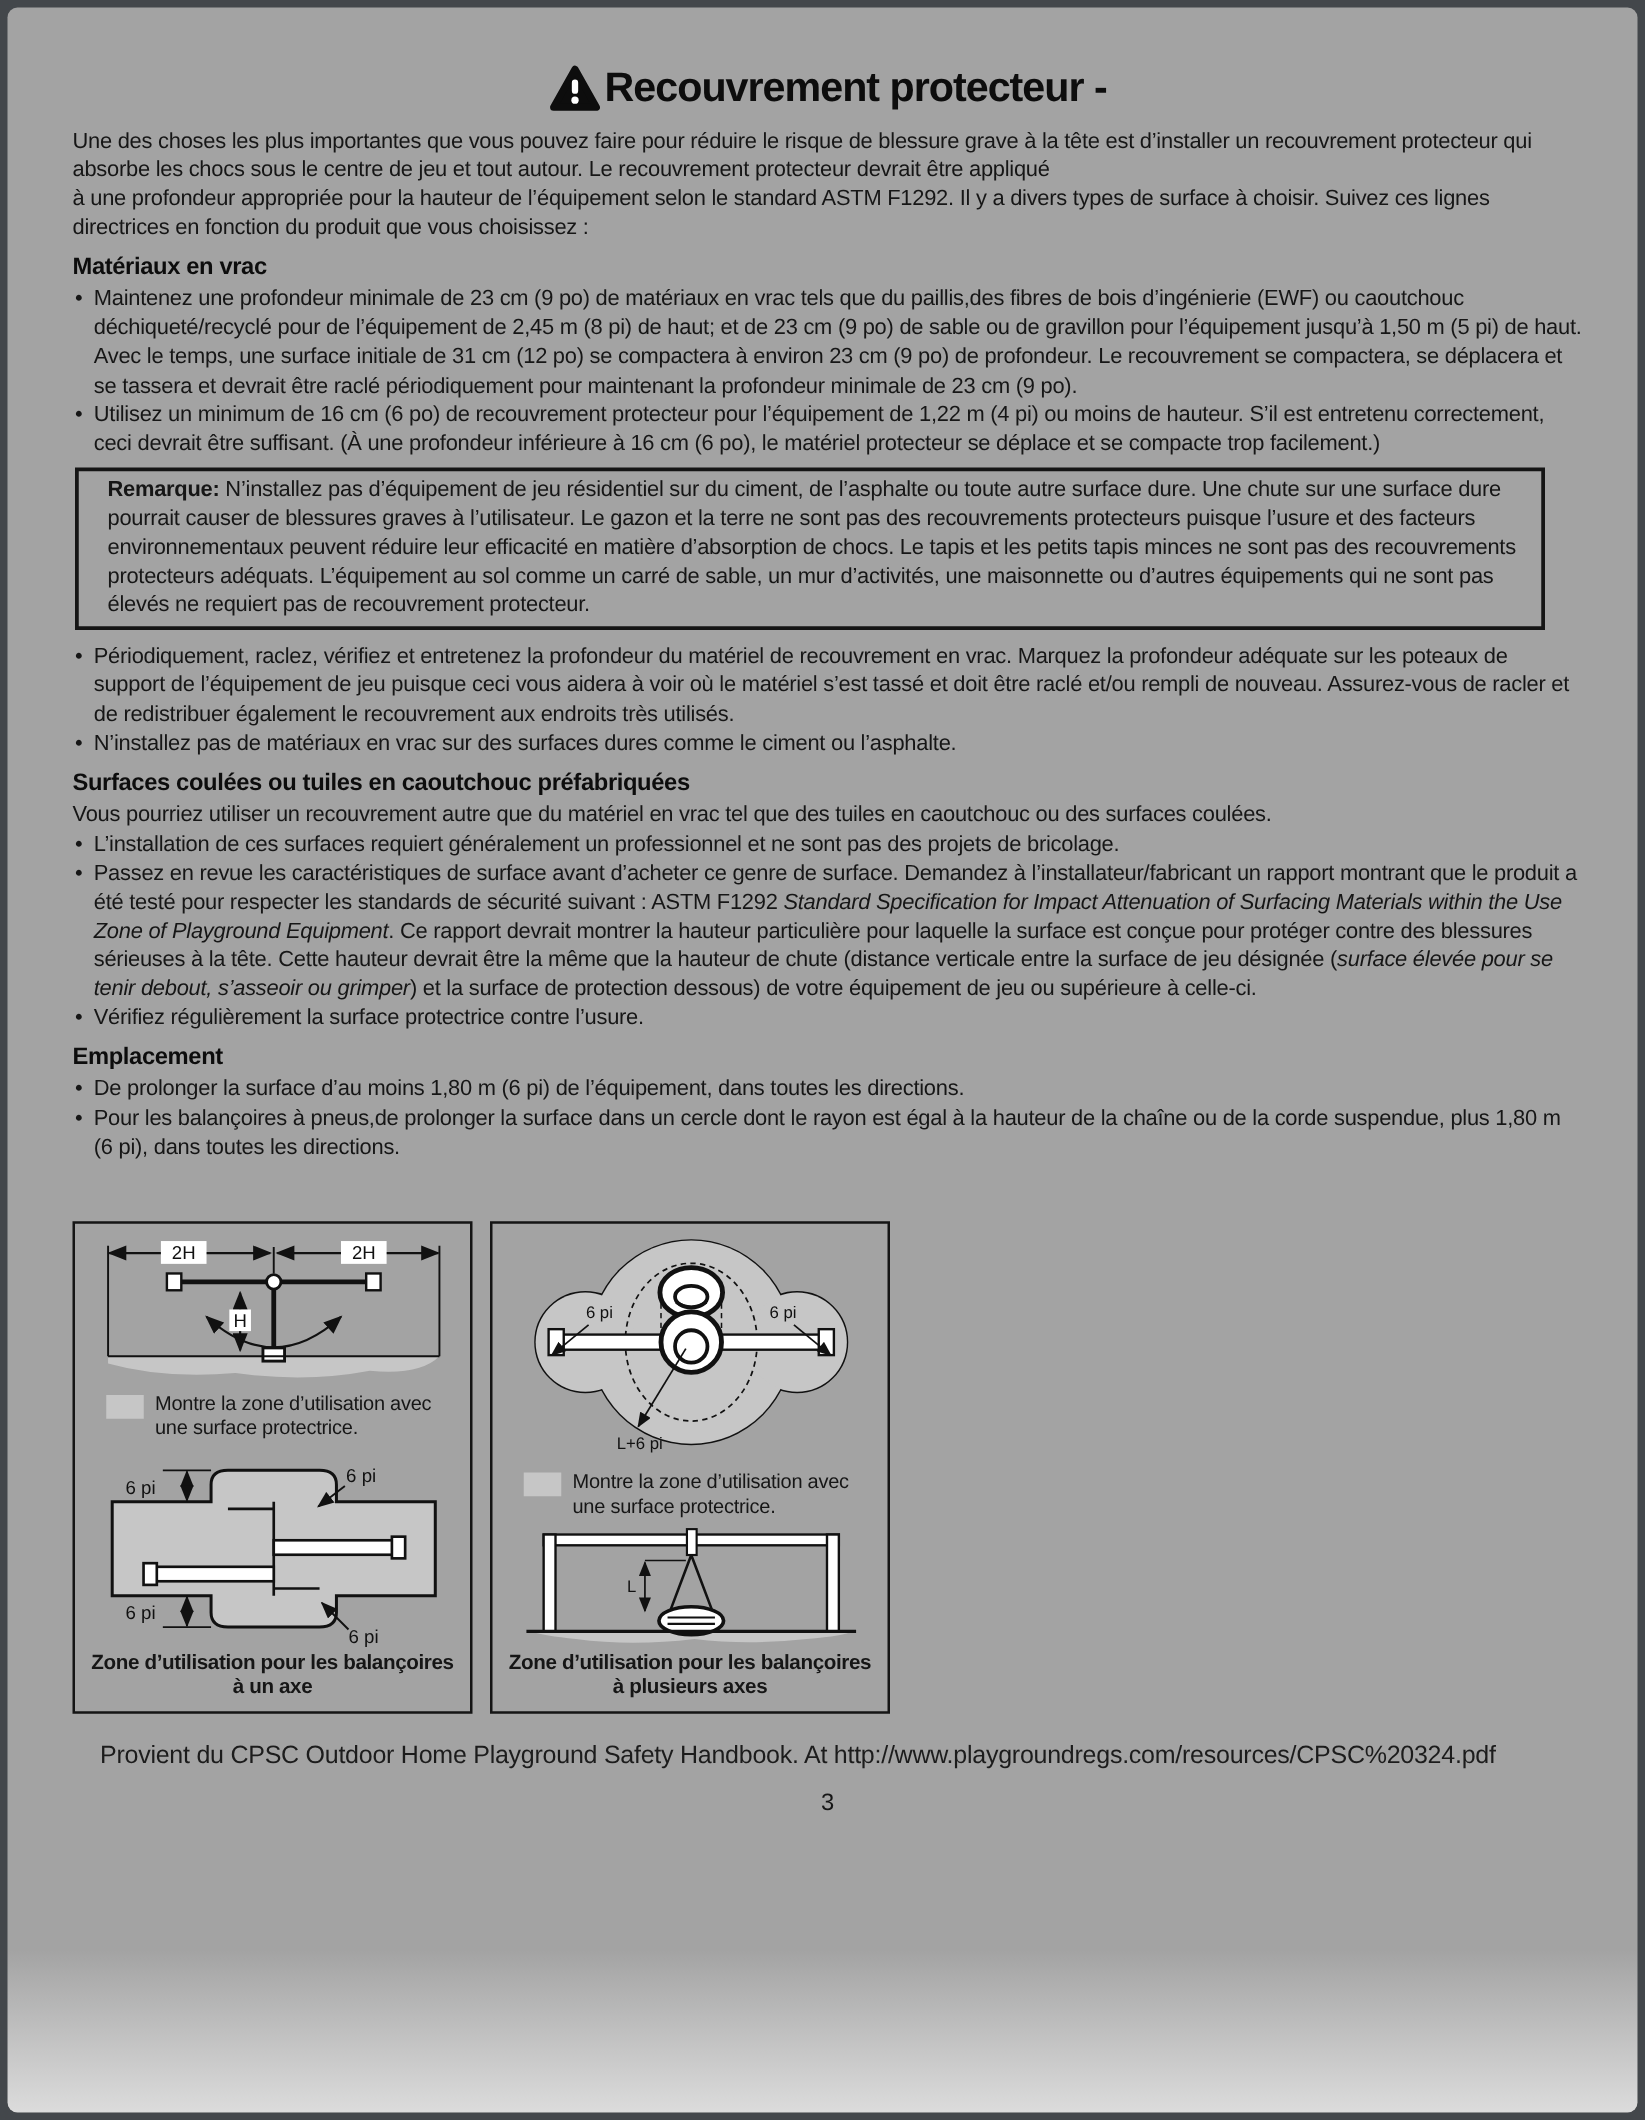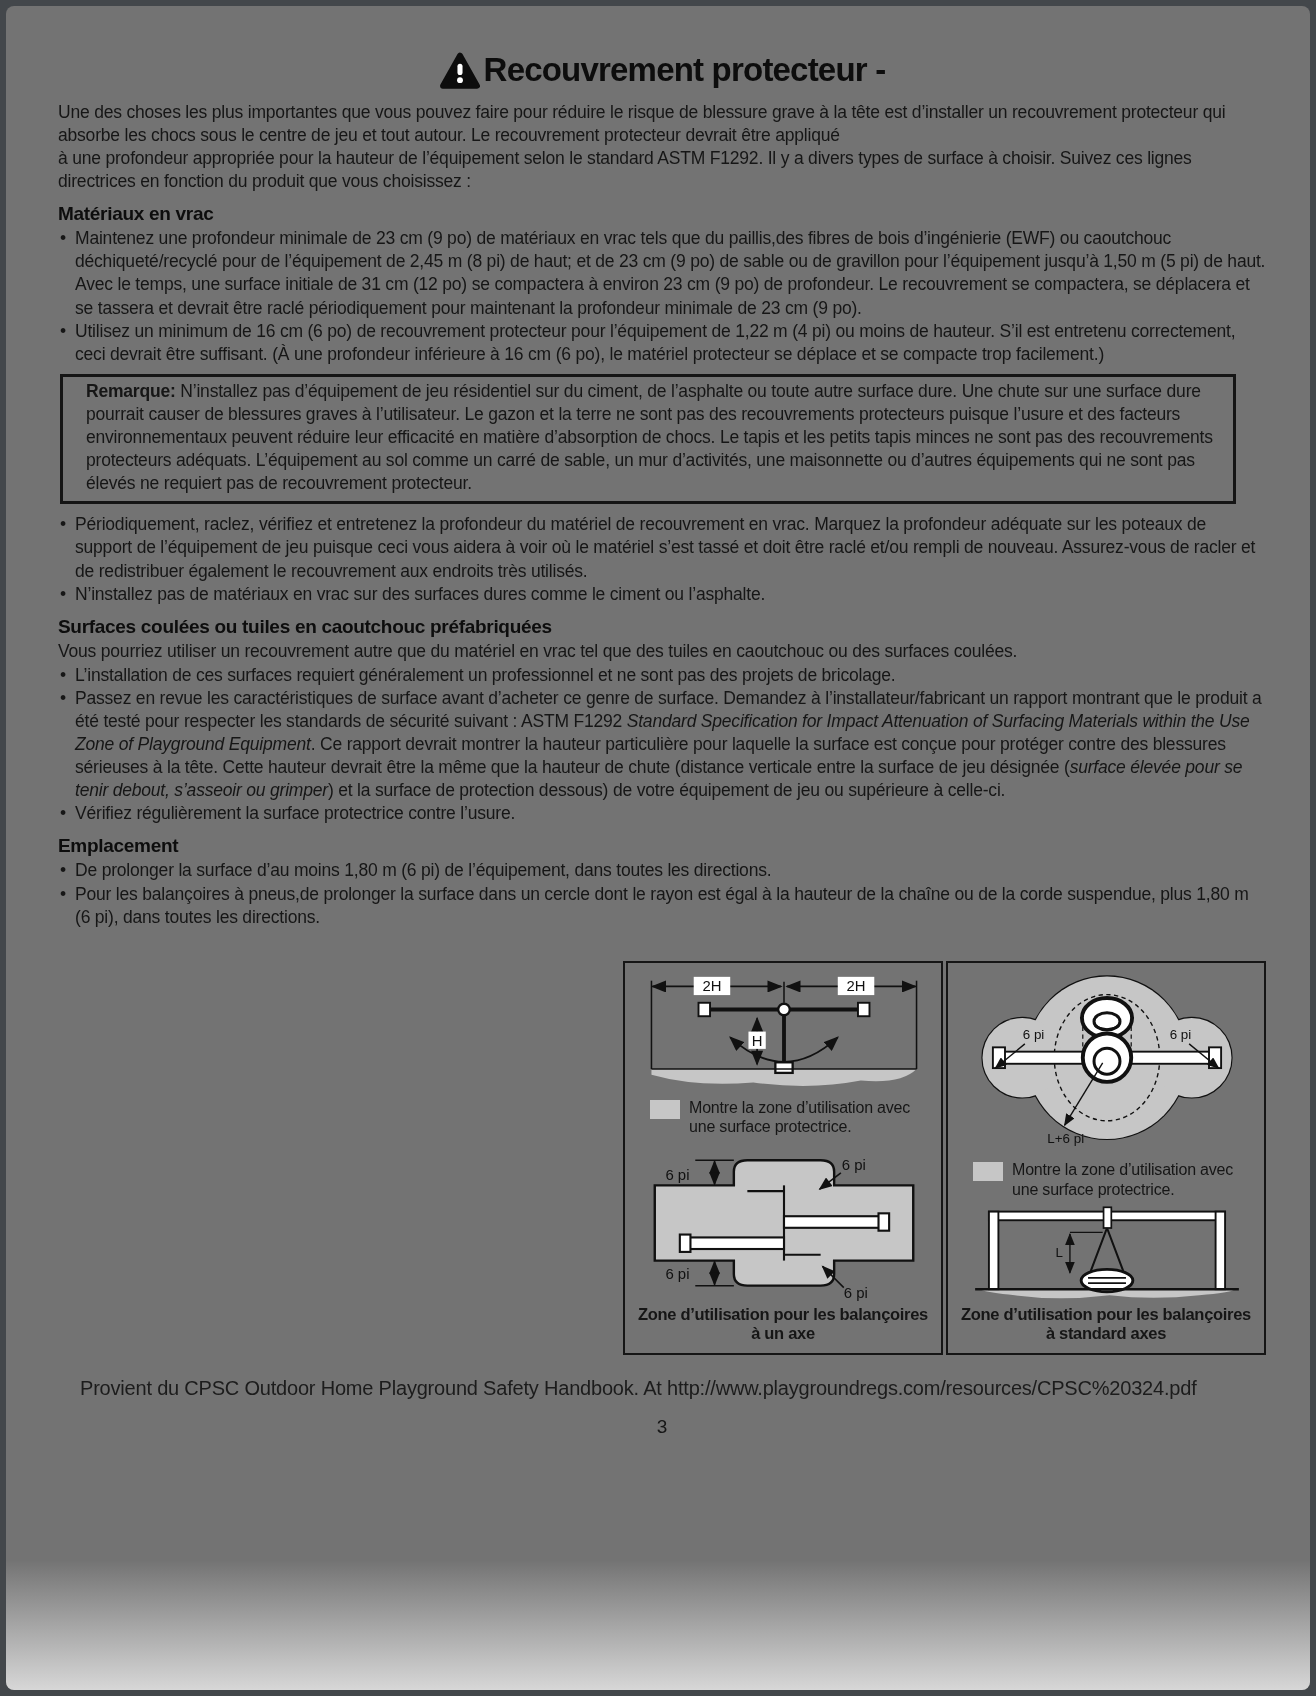--- a/index.html
+++ b/index.html
@@ -6,21 +6,21 @@
   html,body { margin:0; padding:0; }
   body {
     background:#43474b;
     font-family:"Liberation Sans","DejaVu Sans",sans-serif;
     width:1316px; height:1696px; overflow:hidden;
   }
   .page {
     position:relative;
     width:1304px; height:1684px;
     margin:6px;
-    background:#737373;
+    background:#a3a3a3;
     border-radius:8px;
     overflow:hidden;
     padding:40px 44px 0 52px;
     color:#161616;
   }
   .page::after {
     content:""; position:absolute; left:0; right:0; bottom:0; height:130px;
     background:linear-gradient(to bottom, rgba(230,230,230,0) 0%, rgba(226,226,226,.9) 100%);
     pointer-events:none;
   }
@@ -40,21 +40,21 @@
   
   .note-box {
     border:3px solid #151515;
     margin:8px 30px 9px 2px;
     padding:3px 8px 6px 23px;
   }
   .note-box b { font-weight:700; }
   
   .pre-list-gap { margin-bottom:27px; }
   
-  .diagrams { display:flex; justify-content:flex-end; gap:3px; margin-top:32px; }
+  .diagrams { display:flex; justify-content:flex-start; gap:14px; margin-top:48px; }
   .diagram-box {
     width:320px; height:394px;
     border:2.5px solid #151515;
     padding:10px 11px 8px;
     display:flex; flex-direction:column;
     margin:0;
   }
   .legend-row { display:flex; gap:9px; margin:4px 0 4px 14px; align-items:flex-start; }
   .legend-swatch { width:30px; height:19px; background:#c6c6c6; flex:0 0 auto; margin-top:2px; }
   .legend-text { font-size:16px; letter-spacing:-0.2px; line-height:1.22; width:250px; }
@@ -262,21 +262,21 @@
         <line x1="133" y1="87" x2="177" y2="87" stroke="#111" stroke-width="2"></line>
         <line x1="133" y1="93" x2="177" y2="93" stroke="#111" stroke-width="2"></line>
 
         <line x1="112" y1="34" x2="150" y2="34" stroke="#111" stroke-width="1.4"></line>
         <line x1="112" y1="36" x2="112" y2="81" stroke="#111" stroke-width="1.6" marker-start="url(#arR2)" marker-end="url(#arR2)"></line>
         <text x="104" y="63" text-anchor="end">L</text>
 
         <line x1="2" y1="100" x2="308" y2="100" stroke="#111" stroke-width="3"></line>
       </svg>
 
-      <figcaption class="diagram-caption">Zone d’utilisation pour les balançoires à standard axes</figcaption>
+      <figcaption class="diagram-caption">Zone d’utilisation pour les balançoires à plusieurs axes</figcaption>
     </figure>
   </div>
 
   <div class="footer-source">
     <span>Provient du CPSC Outdoor Home Playground Safety Handbook. At </span><a href="#">http://www.playgroundregs.com/resources/CPSC%20324.pdf</a>
   </div>
   <div class="page-number">3</div>
 
 </div>
 

